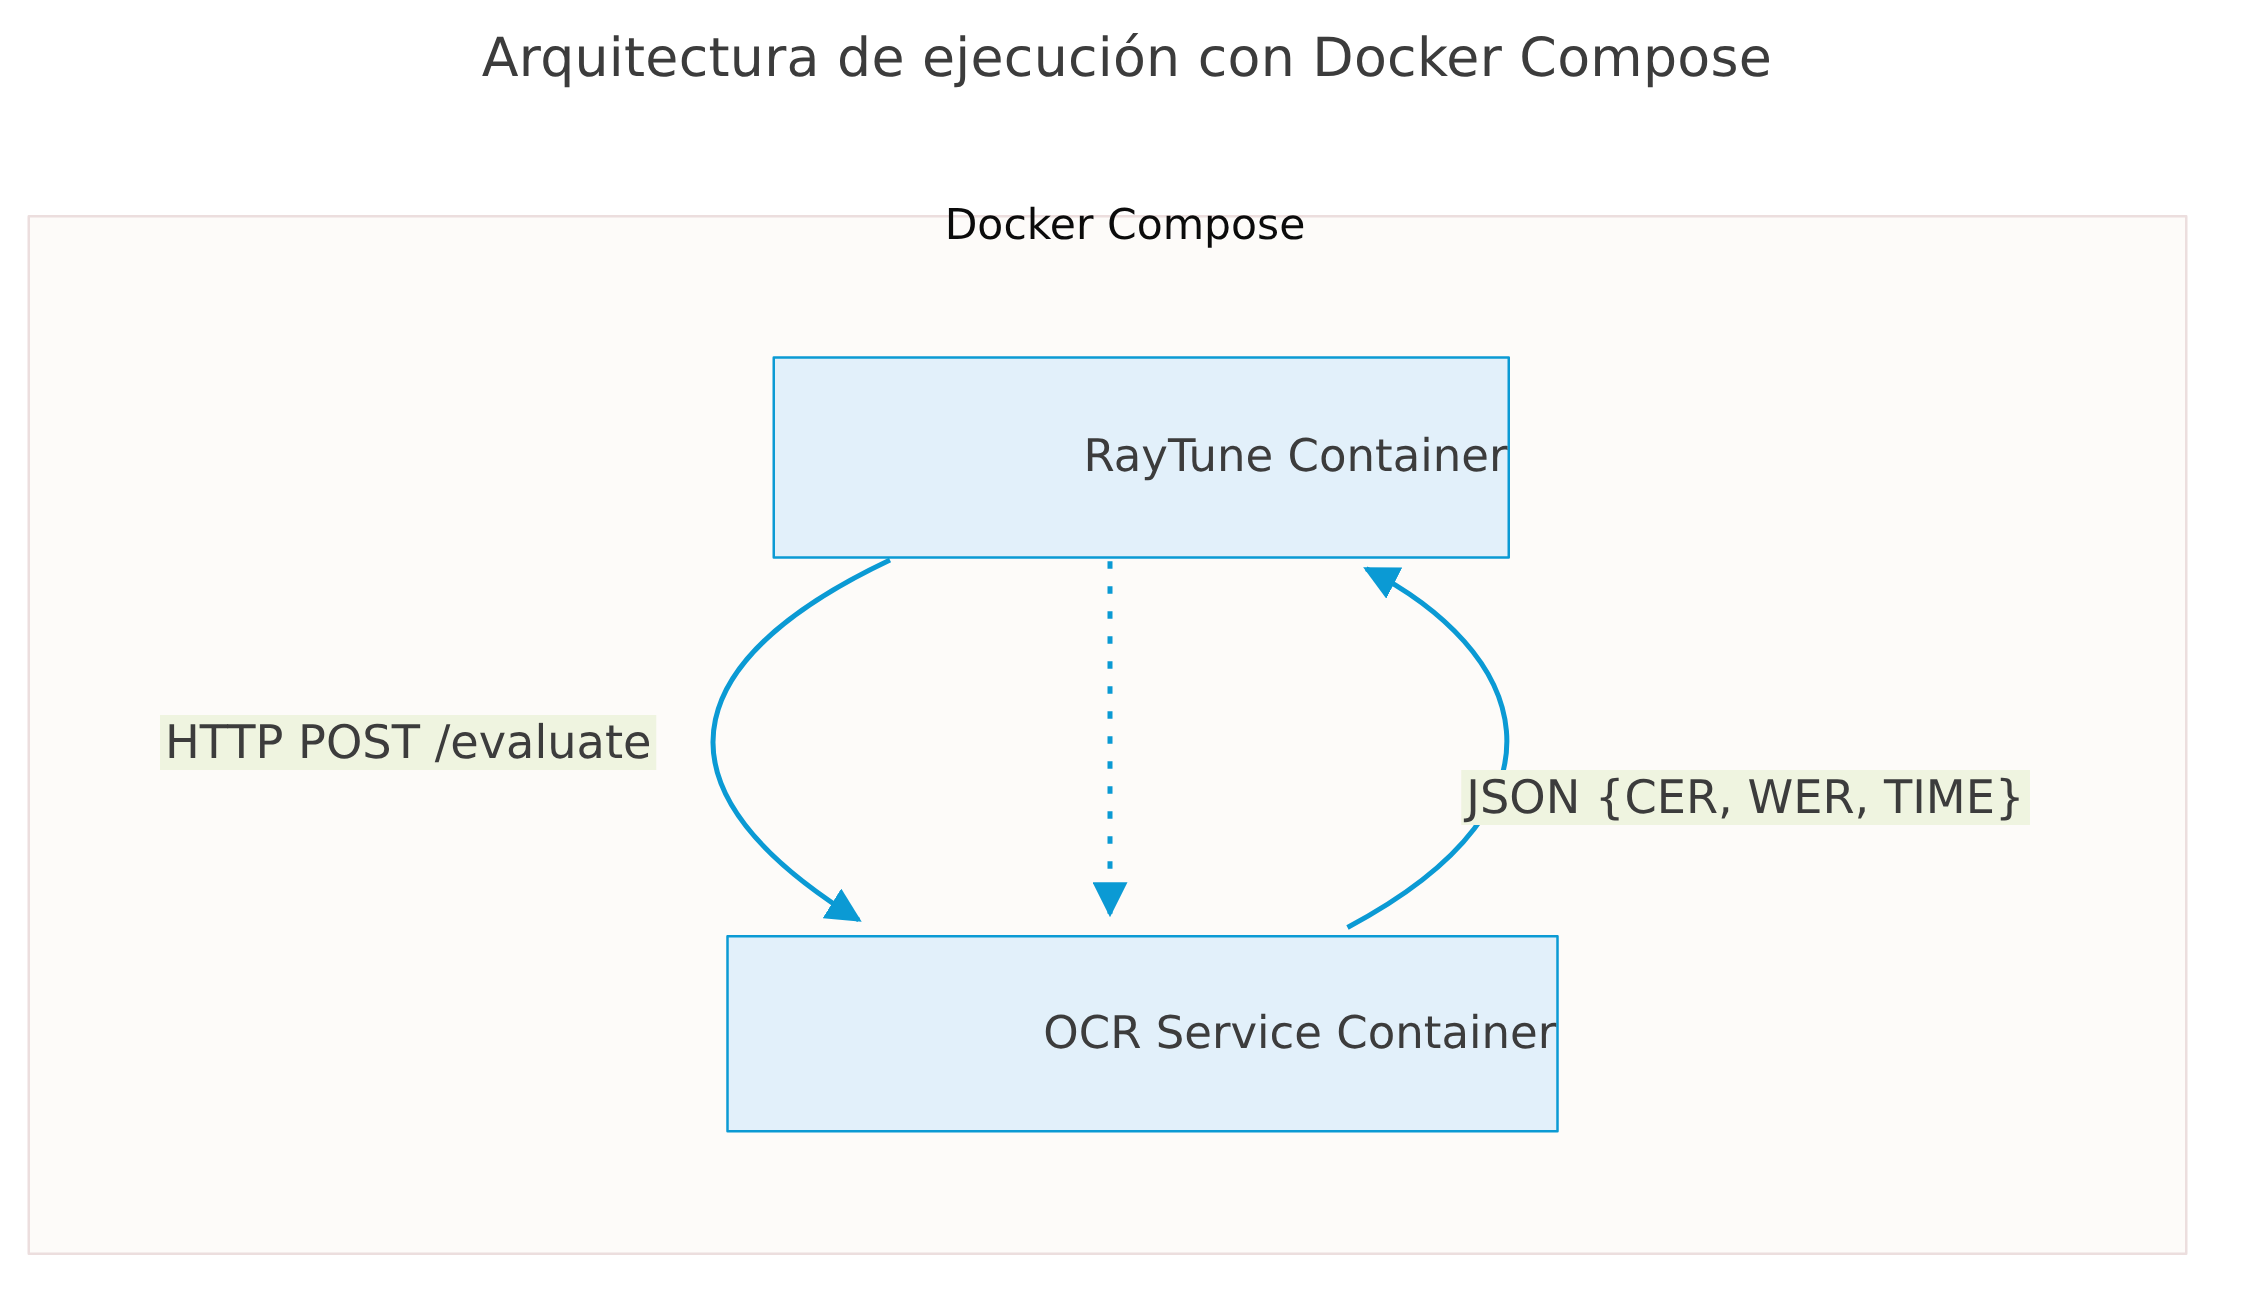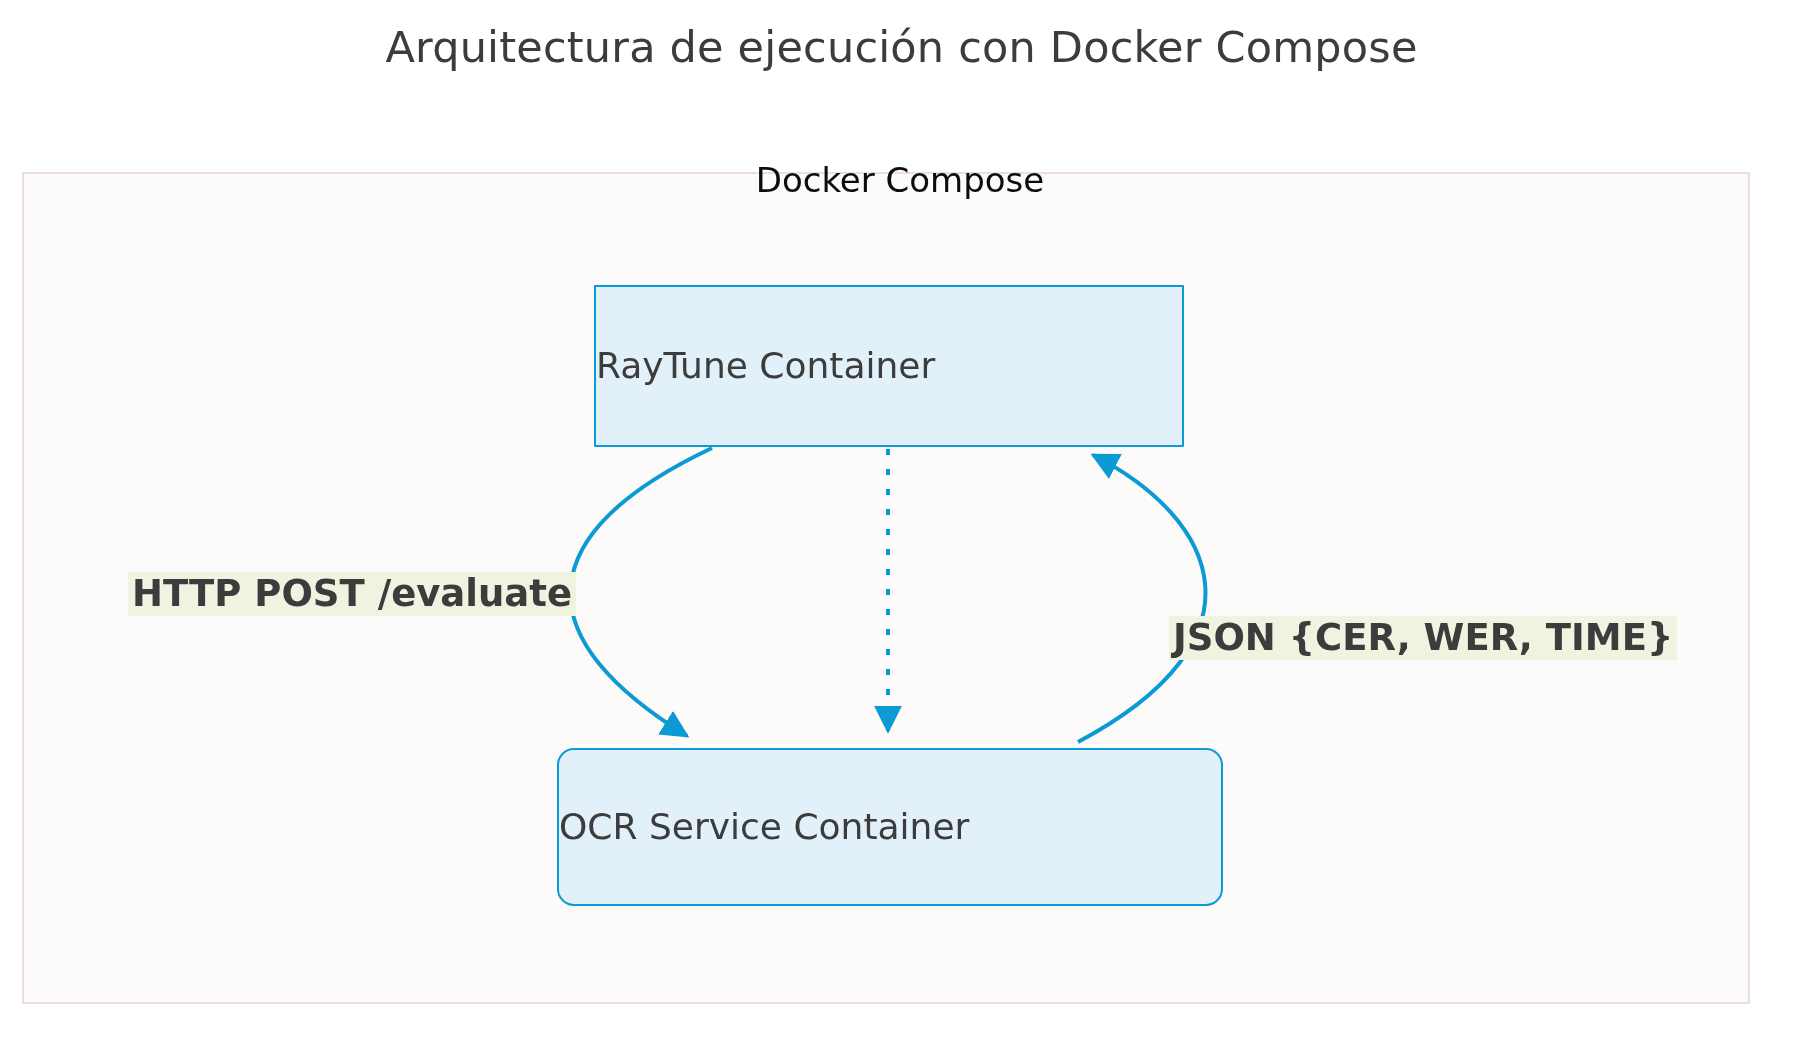--- a/index.html
+++ b/index.html
@@ -71,51 +71,51 @@
   }
 
   
   .node-box {
     position: absolute;
     box-sizing: border-box;
     background: #e2f0fa;
     border: 2.5px solid #0b9ad4;
     display: flex;
     align-items: center;
-    justify-content: flex-start;
+    justify-content: flex-end;
     border-radius: 1px;
+    margin-left: 24px;
   }
   .node-label {
     font-size: 36px;
     font-weight: 400;
     color: #3c3c3c;
     white-space: nowrap;
     line-height: 1;
   }
   #node-raytune {
     left: 594px;
     top: 285px;
     width: 590px;
     height: 162px;
   }
   #node-ocr {
     left: 557px;
     top: 748px;
     width: 666px;
     height: 158px;
-    border-radius: 17px;
   }
 
   
   .edge-label {
     position: absolute;
     background: #eff4e0;
     color: #3c3c3c;
     font-size: 37px;
-    font-weight: 700;
+    font-weight: 400;
     line-height: 1.08;
     white-space: nowrap;
     padding: 2px 4px;
     box-sizing: border-box;
     text-align: center;
   }
   #edge-label-http {
     left: 128px;
     top: 572px;
   }

